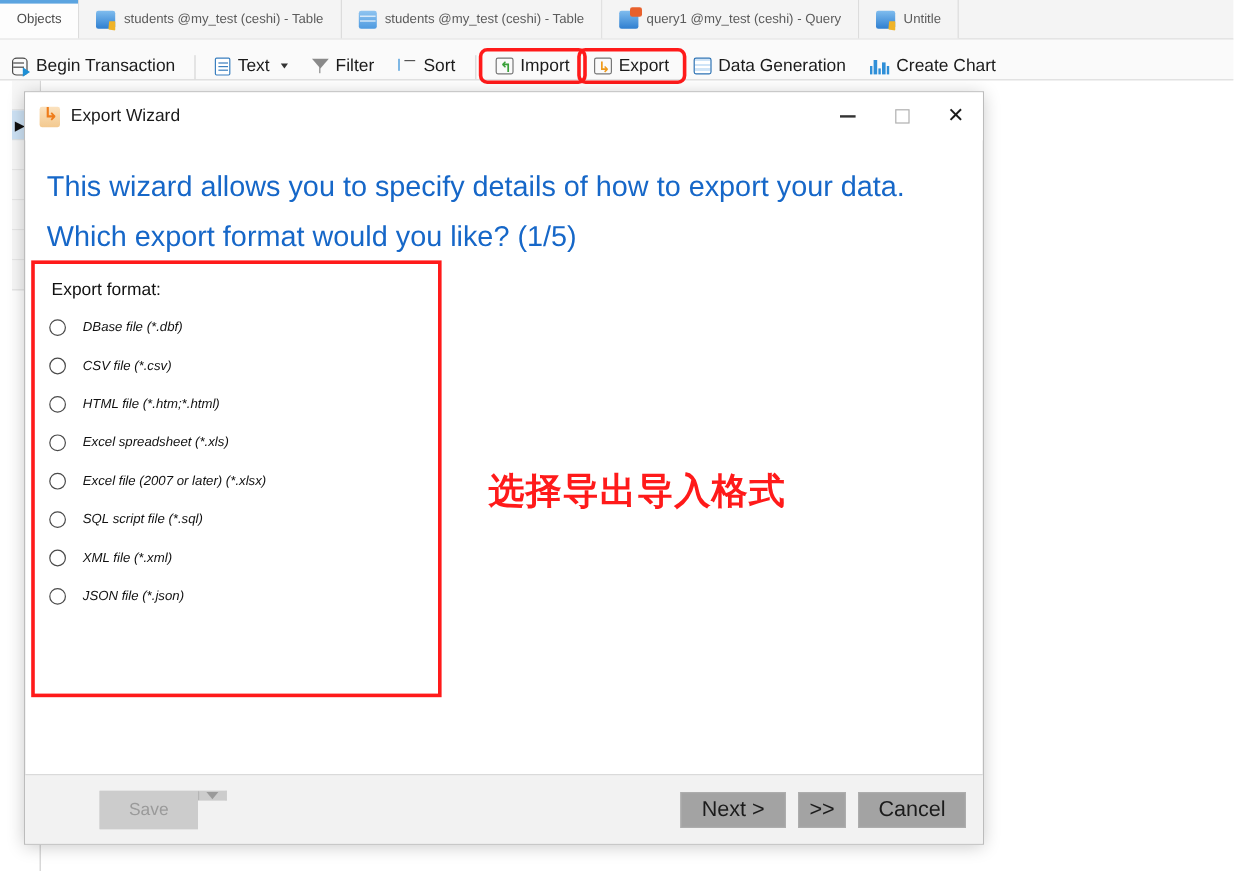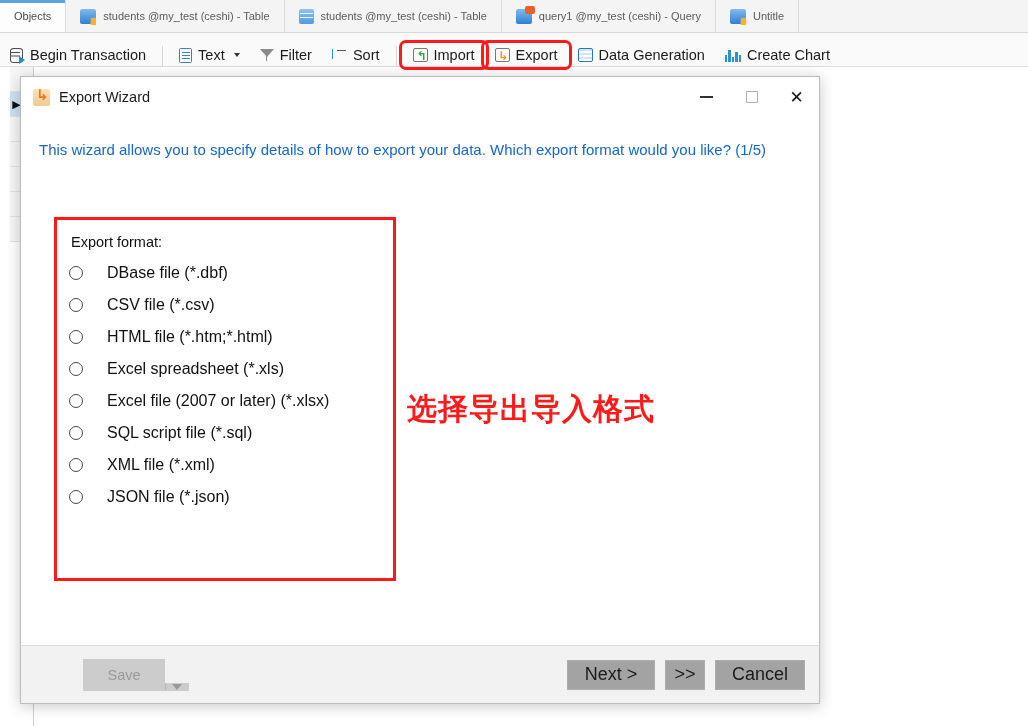--- a/index.html
+++ b/index.html
@@ -121,44 +121,44 @@
   
   .cjk {
     position: absolute; color: #ff1a1a; font-weight: 700;
     font-family: "DejaVu Sans", sans-serif; white-space: nowrap;
   }
   .cjk-a { left: 358px; top: 78px; font-size: 30px; }
   .cjk-b { left: 508px; top: 78px; font-size: 30px; }
   .cjk-c { left: 406px; top: 388px; font-size: 30px; letter-spacing: 1px; }
 
   .wiz-text {
-    padding: 18px 40px 0 18px; color: #1667c8; font-size: 15px; line-height: 30px;
+    padding: 18px 40px 0 18px; color: #1667c8; font-size: 24px; line-height: 42px;
   }
   .fmt-box {
     position: absolute; left: 5px; top: 140px; width: 342px; height: 364px;
-    border: 3px solid #ff1a1a; padding: 10px 0 0 12px; background: #fff; margin-left: 28px;
+    border: 3px solid #ff1a1a; padding: 10px 0 0 12px; background: #fff;
   }
   .fmt-label { font-size: 14.5px; color: #111; margin: 4px 0 7px 2px; }
-  .opt { display: flex; align-items: center; gap: 24px; height: 32px; font-size: 16px; color: #111; }
+  .opt { display: flex; align-items: center; gap: 14px; height: 32px; font-size: 11px; color: #111; font-style: italic; }
   .radio { width: 14px; height: 14px; border: 1.4px solid #4a4a4a; border-radius: 50%;
       background: #fff; position: relative; flex: 0 0 auto; }
   .opt.checked .radio::after { content:""; position:absolute; left:2.6px; top:2.6px;
       width: 7px; height: 7px; border-radius: 50%; background: #1a1a1a; }
 
   .dlg-footer {
     position: absolute; left: 0; bottom: 0; width: 100%; height: 58px;
     background: #f2f2f2; border-top: 1px solid #dadada; display: flex; align-items: center;
     padding: 0 14px;
   }
   .btn {
     font-family: "Liberation Sans", sans-serif; font-size: 18px; color: #1b1b1b;
     background: #a3a3a3; border: 1px solid #adadad; height: 30px; padding: 0 14px;
     display: flex; align-items: center; justify-content: center; white-space: nowrap;
   }
-  .save-wrap { display: flex; align-items: flex-end; height: 32px; padding-left: 48px; }
+  .save-wrap { display: flex; align-items: flex-start; height: 32px; padding-left: 48px; }
   .btn-save { background: #cccccc; border: 1px solid #cccccc; color: #9a9a9a;
       width: 82px; height: 32px; display:flex; align-items:center; justify-content:center; font-size: 14.5px; }
   .btn-save-arrow { background: #cccccc; border: 1px solid #cccccc; border-left: 1px solid #b5b5b5;
       width: 24px; display: flex; align-items: center; justify-content: center; }
   .btn-save-arrow .caret2 { width:0;height:0;border-left:5px solid transparent;
       border-right:5px solid transparent;border-top:6px solid #9a9a9a; }
   .footer-right { margin-left: auto; display: flex; gap: 10px; }
   .btn-next { width: 88px; }
   .btn-ff { width: 40px; }
   .btn-cancel { width: 90px; }

